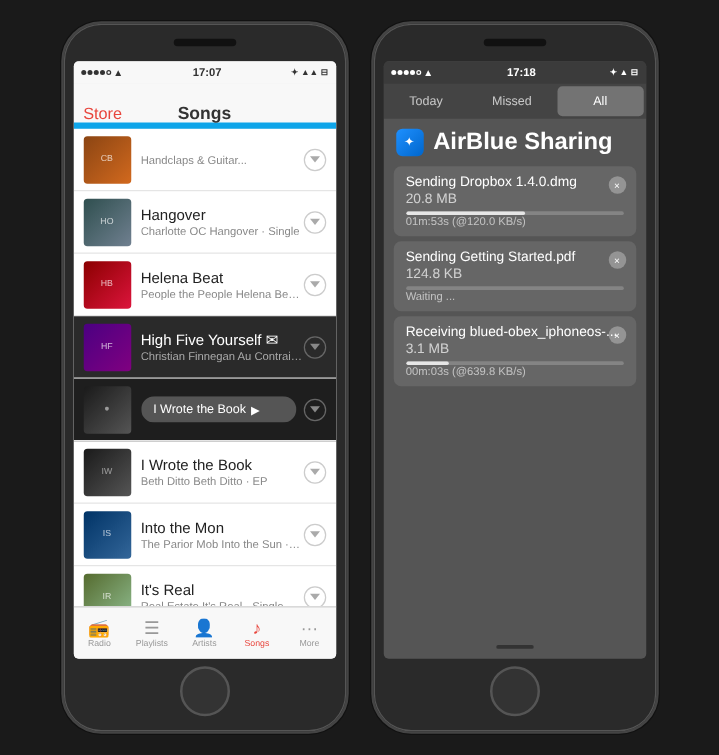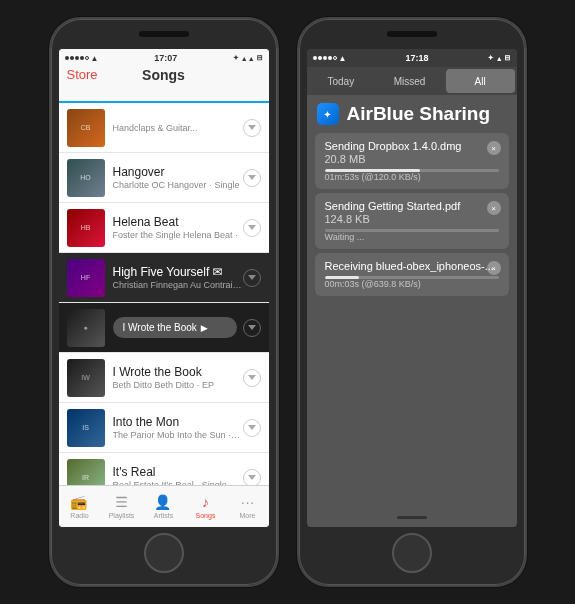--- a/index.html
+++ b/index.html
@@ -78,23 +78,23 @@
     .status-left { display: flex; align-items: center; gap: 2px; }
     .status-dots { display: flex; gap: 1px; }
     .status-dot { width: 4px; height: 4px; background: #333; border-radius: 50%; }
     .status-dot.empty { background: transparent; border: 1px solid #333; }
     .status-right { display: flex; align-items: center; gap: 2px; font-size: 7px; }
 
     
     .nav-bar {
       height: 36px;
       background: #f8f8f8;
-      border-bottom: 2px solid #0ea5e9;
-      display: flex;
-      align-items: flex-start;
+      border-bottom: 5px solid #0ea5e9;
+      display: flex;
+      align-items: flex-end;
       justify-content: center;
       position: relative;
     }
     .nav-title {
       font-size: 14px;
       font-weight: 600;
       color: #333;
     }
     .nav-left {
       position: absolute;
@@ -393,21 +393,21 @@
           <div class="arrow-down"></div>
         </div>
       </div>
 
       <div class="song-item">
         <div class="song-thumb thumb-3">
           <div class="thumb-text">HB</div>
         </div>
         <div class="song-info">
           <div class="song-title">Helena Beat</div>
-          <div class="song-subtitle">Foster the Single  Helena Beat ·</div>
+          <div class="song-subtitle">People the People  Helena Beat ·</div>
         </div>
         <div class="song-action">
           <div class="arrow-down"></div>
         </div>
       </div>
 
       <div class="song-item highlighted">
         <div class="song-thumb thumb-4">
           <div class="thumb-text">HF</div>
         </div>
@@ -557,20 +557,21 @@
       <div class="transfer-size">124.8 KB</div>
       <div class="transfer-progress-bar">
         <div class="transfer-progress-fill" style="width:0%;"></div>
       </div>
       <div class="transfer-status">Waiting ...</div>
       <div class="transfer-close">×</div>
     </div>
 
     <div class="transfer-item">
       <div class="transfer-filename">Receiving blued-obex_iphoneos-...</div>
+      <div class="transfer-size">3.1 MB</div>
       <div class="transfer-progress-bar">
         <div class="transfer-progress-fill" style="width:20%;"></div>
       </div>
       <div class="transfer-status">00m:03s (@639.8 KB/s)</div>
       <div class="transfer-close">×</div>
     </div>
 
     <div style="position:absolute;bottom:8px;left:50%;transform:translateX(-50%);width:30px;height:3px;background:rgba(0,0,0,0.4);border-radius:2px;"></div>
 
   </div>

